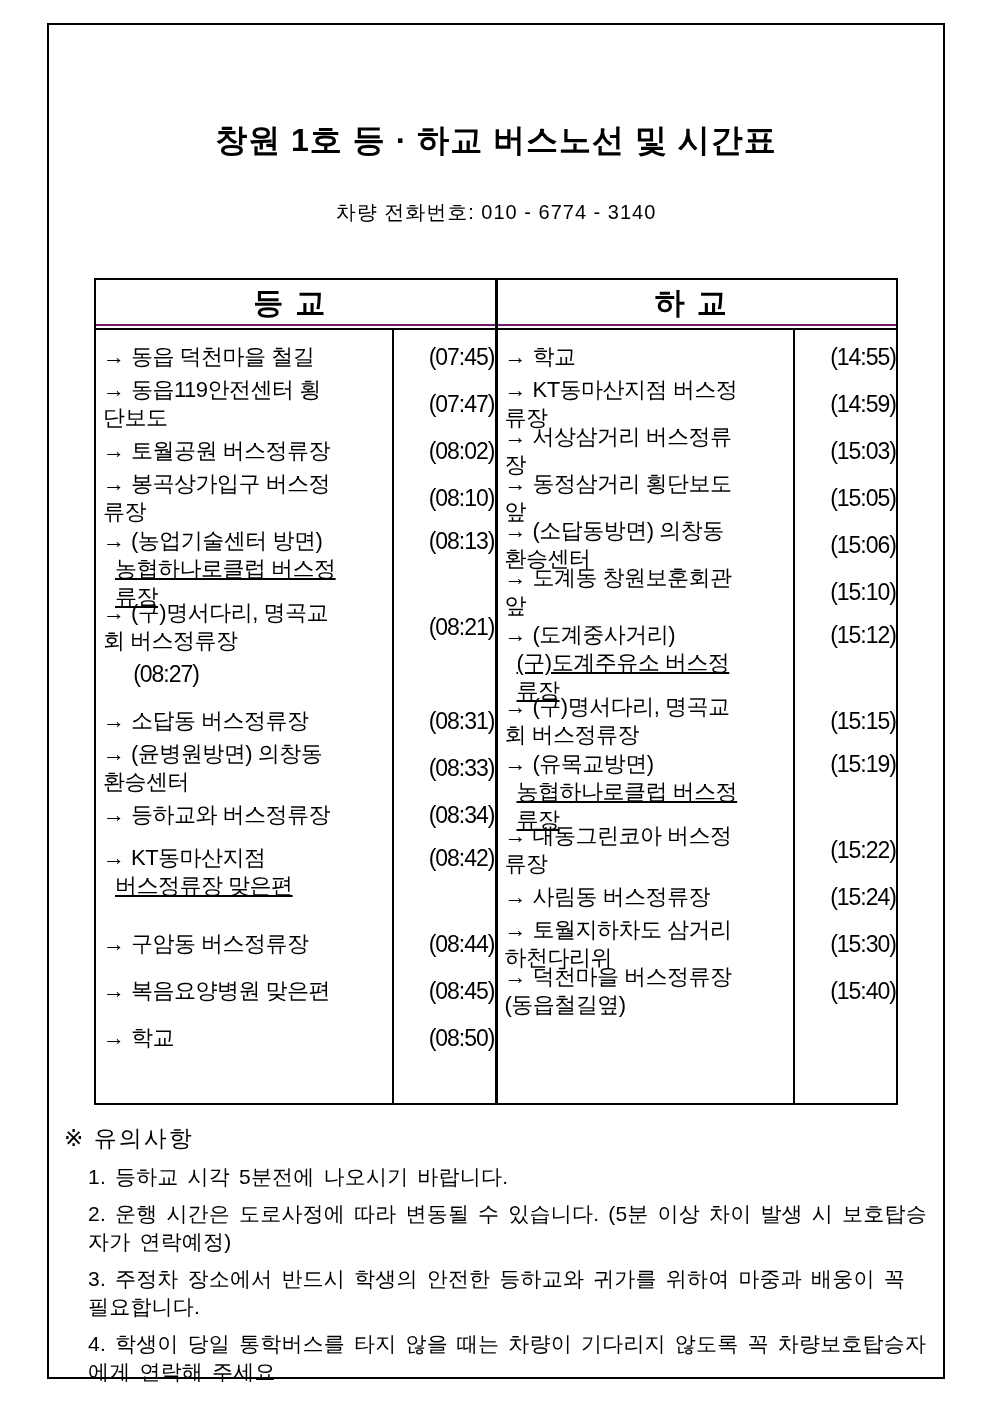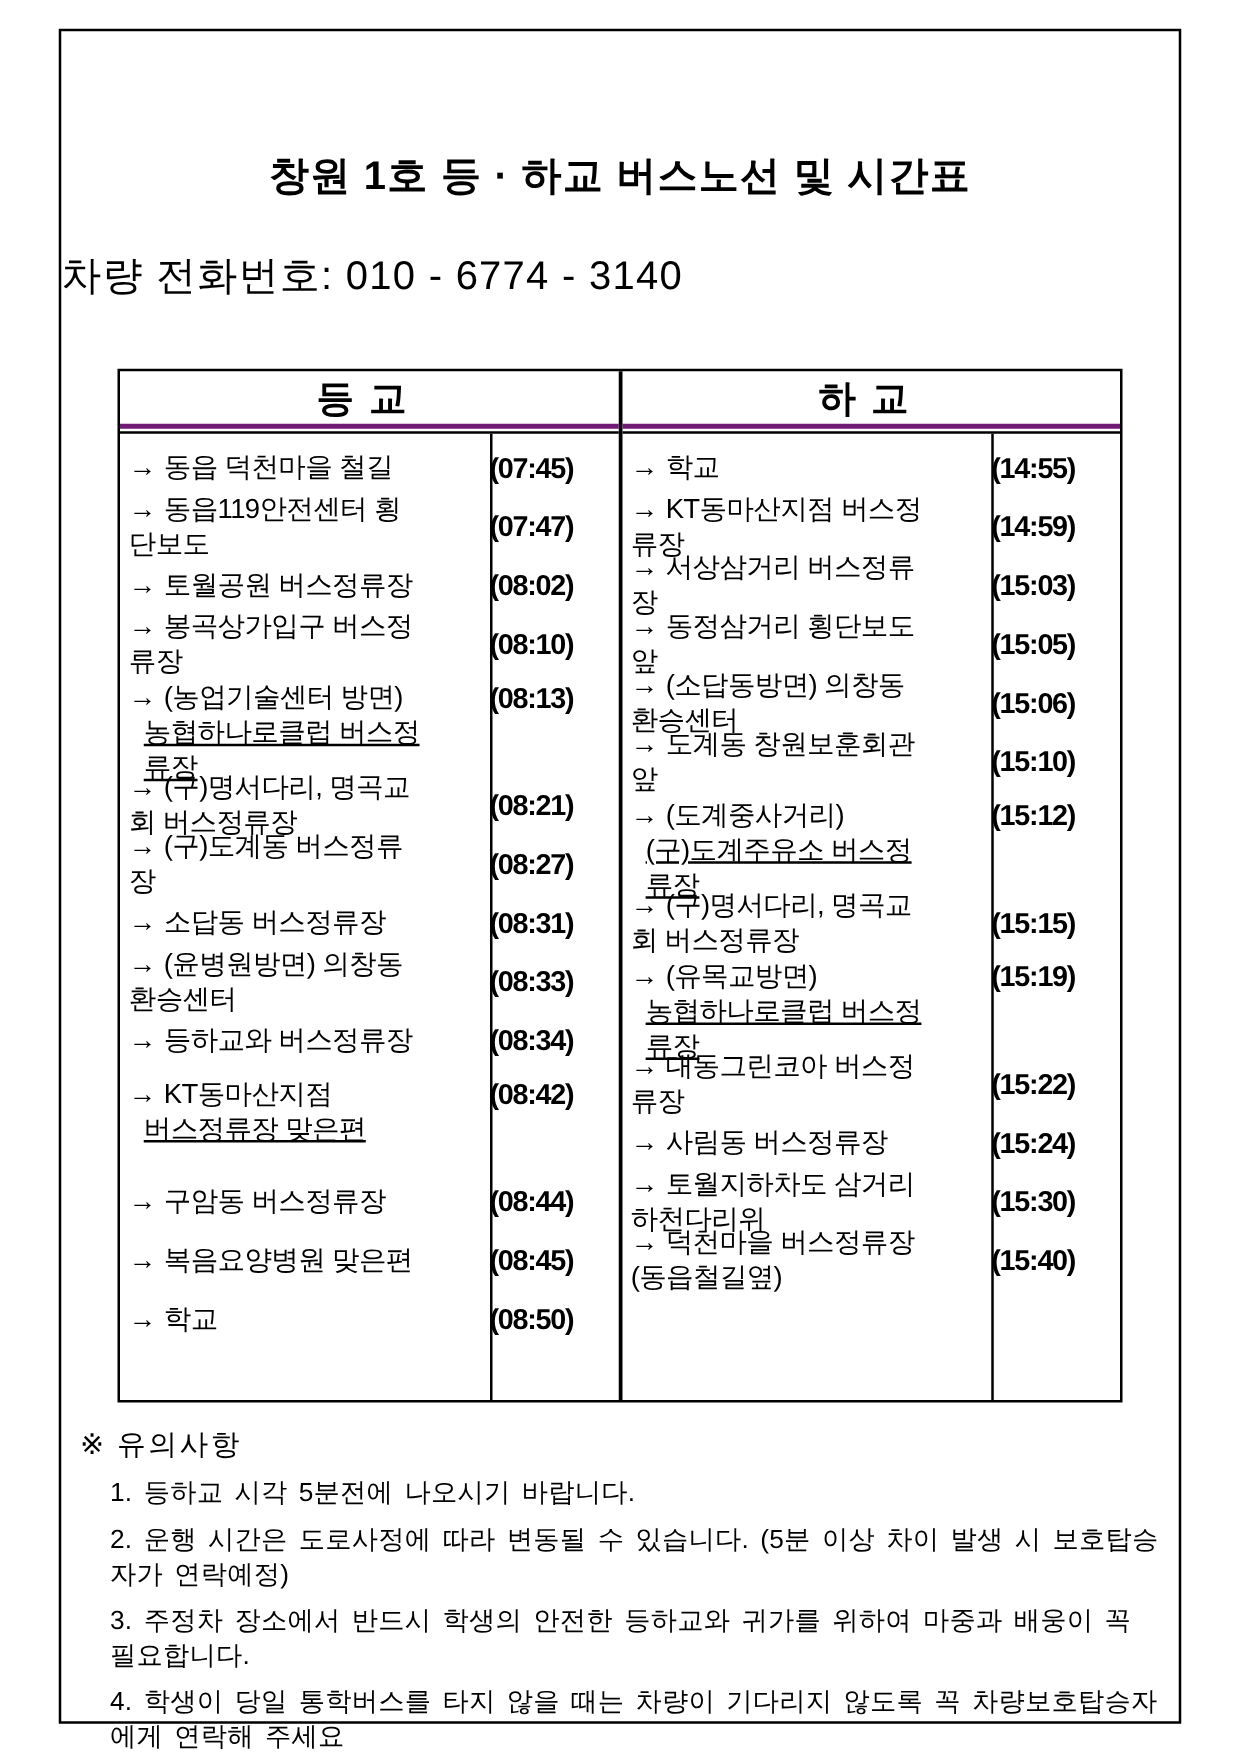--- a/index.html
+++ b/index.html
@@ -12,54 +12,54 @@
   .box {
     position: absolute; left: 47px; top: 23px;
     width: 898px; height: 1356px;
     border: 2px solid #000;
   }
   .title {
     margin-top: 94px; text-align: center;
     font-size: 32px; font-weight: 600; letter-spacing: 1px;
   }
   .phone {
-    margin-top: 36px; text-align: left; 
-    font-size: 32px; font-weight: 500; letter-spacing: 1px;
+    margin-top: 36px; text-align: center; 
+    font-size: 20px; font-weight: 500; letter-spacing: 1px;
   }
   .timetable {
     margin-top: 52px; margin-left: 45px;
     width: 804px; height: 827px;
     border: 2px solid #000;
     display: flex;
   }
   .half { flex: 1; display: flex; flex-direction: column; min-width: 0; }
   .half.left { border-right: 3px solid #000; }
   .t-header {
     height: 46px; line-height: 46px; text-align: center;
     font-size: 30px; font-weight: 600; letter-spacing: 12px;
-    border-bottom: 4px solid #701a75; flex-shrink: 0;
+    border-bottom: 2px solid #701a75; flex-shrink: 0;
   }
   .dline { height: 4px; border-bottom: 2px solid #000; flex-shrink: 0; }
   .t-body { flex: 1; position: relative; padding-top: 3px; }
   .t-body::before {
     content: ""; position: absolute; top: 0; bottom: 0; right: 101px;
     width: 2px; background: #000;
   }
   .row { display: flex; align-items: center; height: 47px; gap: 48px; }
   .row.two { align-items: flex-start; height: 82px; padding-top: 6px; }
   .name {
     flex: 1; padding-left: 7px; padding-right: 4px;
     font-size: 22px; font-weight: 500; letter-spacing: -0.5px; line-height: 28px;
     min-width: 0;
   }
   .arrow { display: inline-block; width: 28px; }
   .line2 { display: block; margin-left: 12px; text-decoration: underline; }
   .time {
-    width: 103px; flex-shrink: 0; text-align: left;
-    font-size: 23px; font-weight: 700; letter-spacing: -1px; line-height: 28px;
+    width: 103px; flex-shrink: 0; text-align: right;
+    font-size: 23px; font-weight: 400; letter-spacing: -1px; line-height: 28px;
   }
   .notes { margin-top: 18px; padding-left: 15px; padding-right: 12px; }
   .notes-title { font-size: 23px; font-weight: 500; letter-spacing: 2px; }
   .note-item {
     margin-top: 9px; padding-left: 24px;
     font-size: 21px; font-weight: 500; word-spacing: 3px; letter-spacing: 0.2px;
   }
 </style>
 </head>
 <body>
@@ -93,21 +93,20 @@
           </div>
         <div class="row two">
             <div class="name"><span class="arrow">→</span><span>(농업기술센터 방면)</span><span class="line2">농협하나로클럽 버스정류장</span></div>
             <div class="time">(08:13)</div>
           </div>
         <div class="row">
             <div class="name"><span class="arrow">→</span><span>(구)명서다리, 명곡교회 버스정류장</span></div>
             <div class="time">(08:21)</div>
           </div>
         <div class="row">
-            <div class="name"><span class="arrow">→</span><span>(구)도계동 버스정류장</span></div>
             <div class="time">(08:27)</div>
           </div>
         <div class="row">
             <div class="name"><span class="arrow">→</span><span>소답동 버스정류장</span></div>
             <div class="time">(08:31)</div>
           </div>
         <div class="row">
             <div class="name"><span class="arrow">→</span><span>(윤병원방면) 의창동환승센터</span></div>
             <div class="time">(08:33)</div>
           </div>

